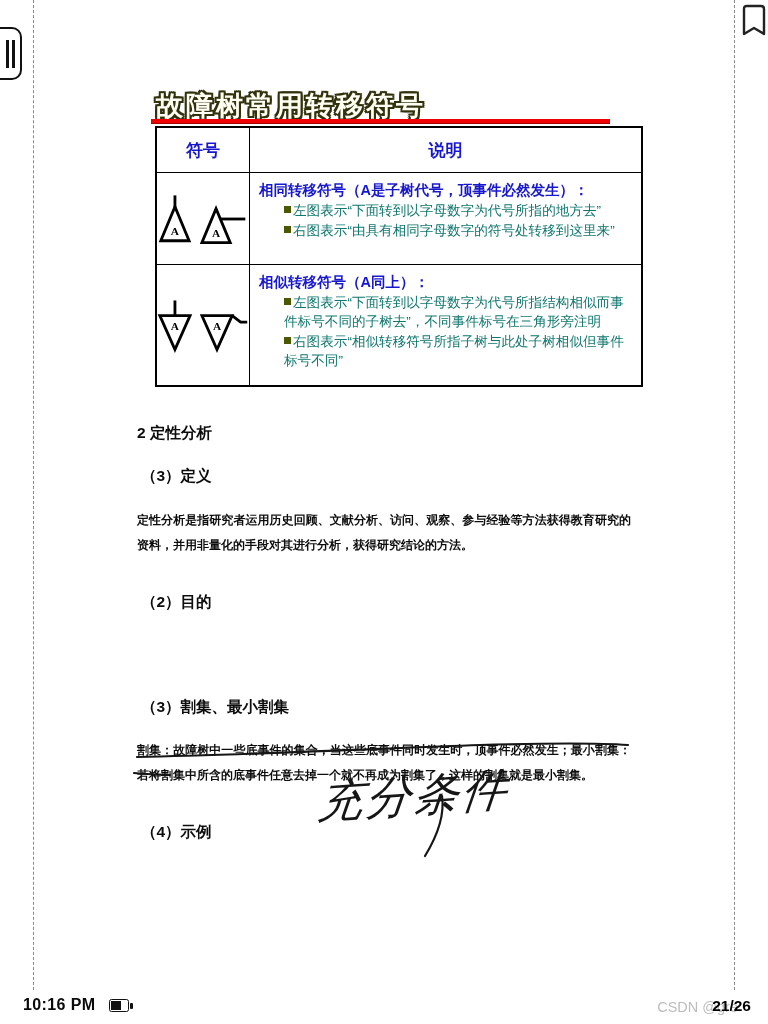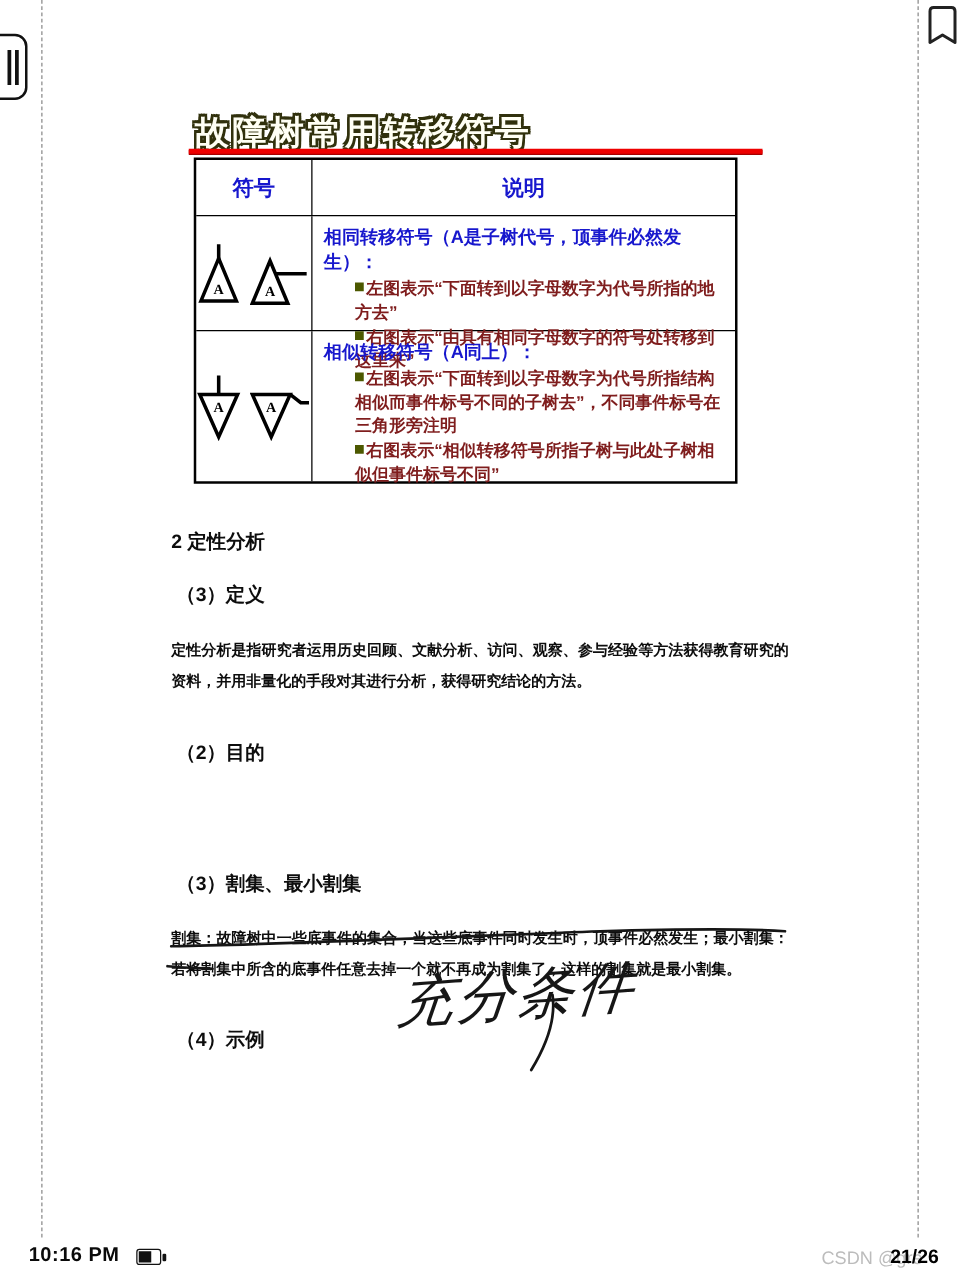--- a/index.html
+++ b/index.html
@@ -24,34 +24,34 @@
 
   
   .doc-title { position:absolute; left:156px; top:88px; font-size:27px; font-weight:800;
     letter-spacing:3px; color:#fffff4; white-space:nowrap;
     text-shadow:-2px -2px 0 #31310d, 2px -2px 0 #31310d, -2px 2px 0 #31310d, 2px 2px 0 #31310d,
                 -2px 0 0 #31310d, 2px 0 0 #31310d, 0 -2px 0 #31310d, 0 2px 0 #31310d;font-family:Liberation Mono, monospace; }
   .red-rule { position:absolute; left:151px; top:119px; width:459px; height:4px;
     background:#ee0000; box-shadow:0 1px 0 #a50000; }
 
   
-  .ft-table { position:absolute; left:155px; top:126px; width:435px; border:2px solid #000; background:#fff; }
+  .ft-table { position:absolute; left:155px; top:126px; width:488px; border:2px solid #000; background:#fff; }
   .t-header, .t-row { display:flex; }
   .t-row { border-top:1.6px solid #000; }
   .sym-col { width:93px; border-right:1.6px solid #000; display:flex; align-items:center;
     justify-content:center; gap:7px; flex-shrink:0; }
   .desc-col { flex:1; }
   .t-header { height:44px; }
   .t-header .sym-col, .t-header .desc-col { display:flex; align-items:center; justify-content:center;
     font-size:17px; font-weight:700; color:#1717cd; }
   .t-row.r1 { height:92px; }
   .t-row.r2 { height:121px; }
   .t-row .desc-col { padding:7px 6px 0 9px; }
   .row-title { color:#1717cd; font-weight:700; font-size:14.5px; line-height:20px; }
-  .bullet { color:#7f1d1d; font-weight:700; font-size:13.6px; line-height:19px; padding-left:25px; margin-top:1px; }
+  .bullet { color:#0f766e; font-weight:400; font-size:13.6px; line-height:19px; padding-left:25px; margin-top:1px; }
   .sq { display:inline-block; width:7px; height:7px; background:#4c5800; margin-right:2px; vertical-align:2px; }
   .symbol-svg { display:block; }
   .symbol-svg path, .symbol-svg line, .symbol-svg polyline { stroke:#000; stroke-width:3; fill:none; }
   .symbol-svg text { font-size:12px; font-weight:700; fill:#000; font-family:"Liberation Serif", serif; }
 
   
   .sec-h { position:absolute; color:#0d0d0d; font-weight:700; font-size:15.5px; white-space:nowrap; }
   .sec-p { position:absolute; color:#0d0d0d; font-weight:700; font-size:12px; line-height:25px;
     width:494px; text-align:justify; }
 

